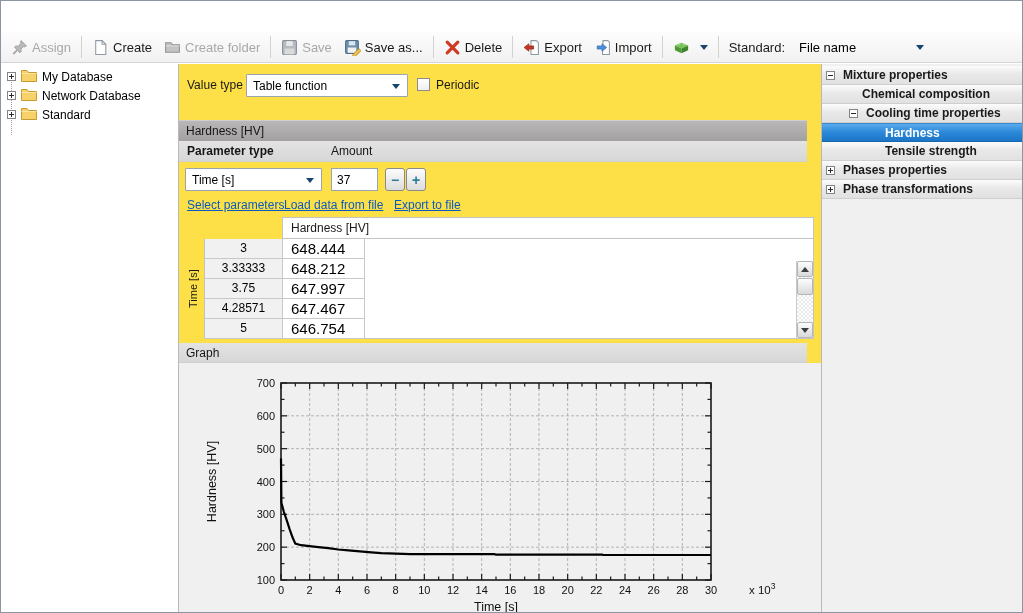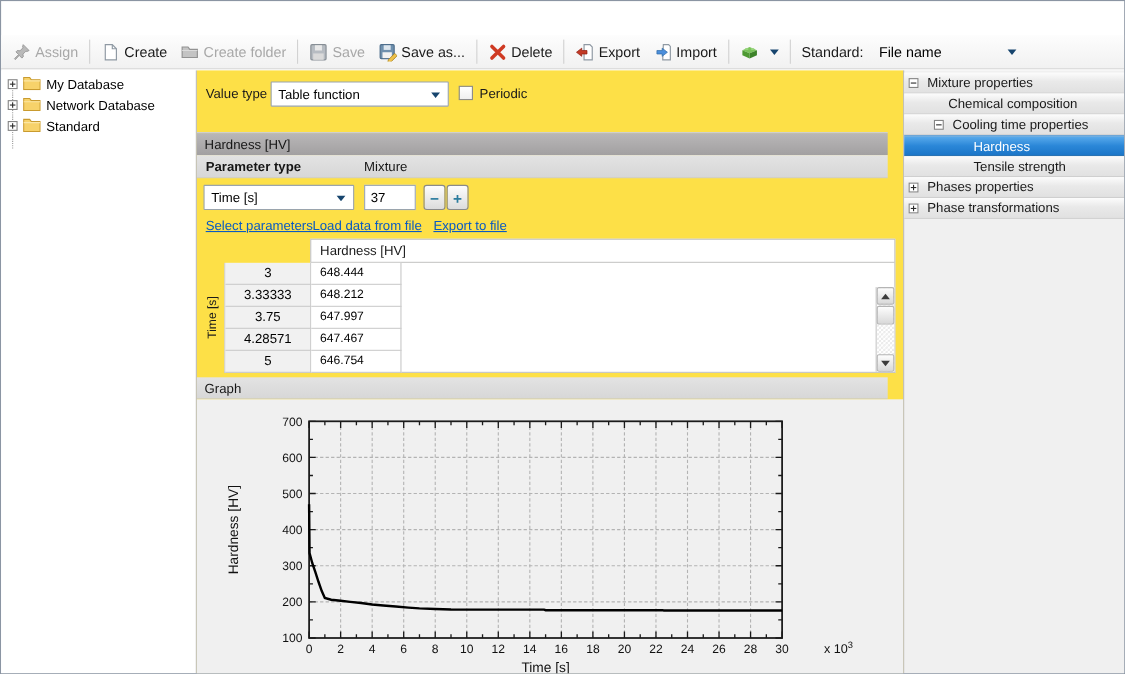--- a/index.html
+++ b/index.html
@@ -30,21 +30,21 @@
   .ltree::before{content:"";position:absolute;left:10px;top:11px;height:57px;border-left:1px dotted #9a9a9a;}
   .lt-item{position:relative;height:19px;display:flex;align-items:center;padding-left:6px;font-size:12px;color:#000;}
   .lt-item .exp{margin-right:5px;}
   .lt-item .folder{margin-right:5px;}
   .exp{position:relative;width:9px;height:9px;border:1px solid #848484;background:#fff;flex:0 0 auto;z-index:1;}
   .exp::before{content:"";position:absolute;left:1px;right:1px;top:3px;height:1px;background:#2b2b2b;}
   .exp.plus::after{content:"";position:absolute;top:1px;bottom:1px;left:3px;width:1px;background:#2b2b2b;}
 
   .mainpanel{width:642px;background:#fde047;position:relative;}
   .rightpanel{flex:1;background:#f0f0f0;border-left:1px solid #b9b9b9;padding-top:2px;}
-  .rt-item{height:19px;display:flex;align-items:center;font-size:12px;color:#1a1a1a;background:linear-gradient(#fcfcfc,#e9e9e9 45%,#e1e1e1);border-bottom:1px solid #cfcfcf;}
+  .rt-item{height:19px;display:flex;align-items:center;font-size:12px;color:#1a1a1a;background:linear-gradient(#fcfcfc,#e9e9e9 45%,#e1e1e1);border-bottom:1px solid #cfcfcf;font-weight:bold;}
   .rt-item .exp{margin-right:8px;}
   .rt-item .lbl-noexp{margin-left:13px;}
   .rt-item.selected{background:linear-gradient(#5aabec,#2b87d8 50%,#1b76c8);border-top:1px solid #3a8ad0;border-bottom:1px solid #1767ad;color:#fff;}
 
   
   .lbl{font-size:12px;color:#1a1a1a;}
   .value-row{position:absolute;left:0;top:0;width:628px;height:56px;}
   .combo{position:absolute;height:23px;background:#fff;border:1px solid #9aa4ad;border-radius:1px;display:flex;align-items:center;font-size:12px;padding-left:6px;color:#000;}
   .combo .dd-arrow{position:absolute;right:7px;top:9px;}
   .checkbox{position:absolute;width:13px;height:13px;border:1px solid #8c8c8c;background:linear-gradient(#fff,#efefef);}
@@ -55,21 +55,21 @@
   .links{position:absolute;left:0;top:134px;width:628px;height:16px;}
   .links a{position:absolute;font-size:12px;color:#0a5ac2;text-decoration:underline;white-space:nowrap;}
 
   
   .dtable{position:absolute;left:25px;top:153px;width:610px;height:122px;}
   .rotlabel{position:absolute;left:-20px;top:22px;width:18px;height:100px;display:flex;align-items:center;justify-content:center;font-size:11px;color:#1a1a1a;writing-mode:vertical-rl;transform:rotate(180deg);}
   .hdrrow{position:absolute;left:78px;top:0;right:0;height:22px;background:#fff;border:1px solid #c3c3c3;display:flex;align-items:center;padding-left:8px;font-size:12px;color:#1a1a1a;}
   .rowsarea{position:absolute;left:0;top:22px;right:0;bottom:0;background:#fff;border:1px solid #c3c3c3;border-top:none;}
   .dt-row{display:flex;height:20px;}
   .dt-time{width:78px;background:#f1f1f1;border-right:1px solid #c8c8c8;border-bottom:1px solid #c8c8c8;text-align:center;font-size:12px;line-height:19px;color:#000;}
-  .dt-val{width:82px;background:#fff;border-right:1px solid #c8c8c8;border-bottom:1px solid #c8c8c8;font-size:11px;line-height:19px;padding-left:8px;color:#000;}
+  .dt-val{width:82px;background:#fff;border-right:1px solid #c8c8c8;border-bottom:1px solid #c8c8c8;font-size:15px;line-height:19px;padding-left:8px;color:#000;}
 
   
   .vscroll{position:absolute;right:0;top:22px;bottom:0;width:17px;border-left:1px solid #c8c8c8;background-color:#fff;background-image:linear-gradient(45deg,#e9e9e9 25%,transparent 25%,transparent 75%,#e9e9e9 75%),linear-gradient(45deg,#e9e9e9 25%,transparent 25%,transparent 75%,#e9e9e9 75%);background-size:4px 4px;background-position:0 0,2px 2px;}
   .sb-btn{position:absolute;left:0;width:16px;height:16px;background:linear-gradient(#fdfdfd,#d9d9d9);border:1px solid #b5b5b5;border-radius:2px;display:flex;align-items:center;justify-content:center;}
   .sb-btn.up{top:0;}
   .sb-btn.down{bottom:0;}
   .sb-thumb{position:absolute;left:0;top:17px;width:16px;height:17px;background:linear-gradient(#fdfdfd,#d9d9d9);border:1px solid #b5b5b5;border-radius:2px;}
   .tri-up{width:0;height:0;border-left:4px solid transparent;border-right:4px solid transparent;border-bottom:5px solid #3c3c3c;}
   .tri-down{width:0;height:0;border-left:4px solid transparent;border-right:4px solid transparent;border-top:5px solid #3c3c3c;}
 
@@ -227,21 +227,21 @@
         <div class="checkbox" style="left:238px;top:14px;"></div>
         <span class="lbl" style="position:absolute;left:257px;top:14px;">Periodic</span>
       </div>
 
       <div class="hbar">
         <span>Hardness [HV]</span>
       </div>
 
       <div class="subhdr">
         <span style="position:absolute;left:8px;font-weight:bold;">Parameter type</span>
-        <span style="position:absolute;left:152px;">Mixture</span>
+        <span style="position:absolute;left:152px;">Amount</span>
       </div>
 
       <div class="combo" style="left:6px;top:104px;width:137px;">
         <span>Time [s]</span>
         <span class="dd-arrow"></span>
       </div>
       <input class="amount-input" readonly="" value="37" style="">
       <button class="spinbtn" style="left:206px;">−</button>
       <button class="spinbtn" style="left:227px;">+</button>
 

